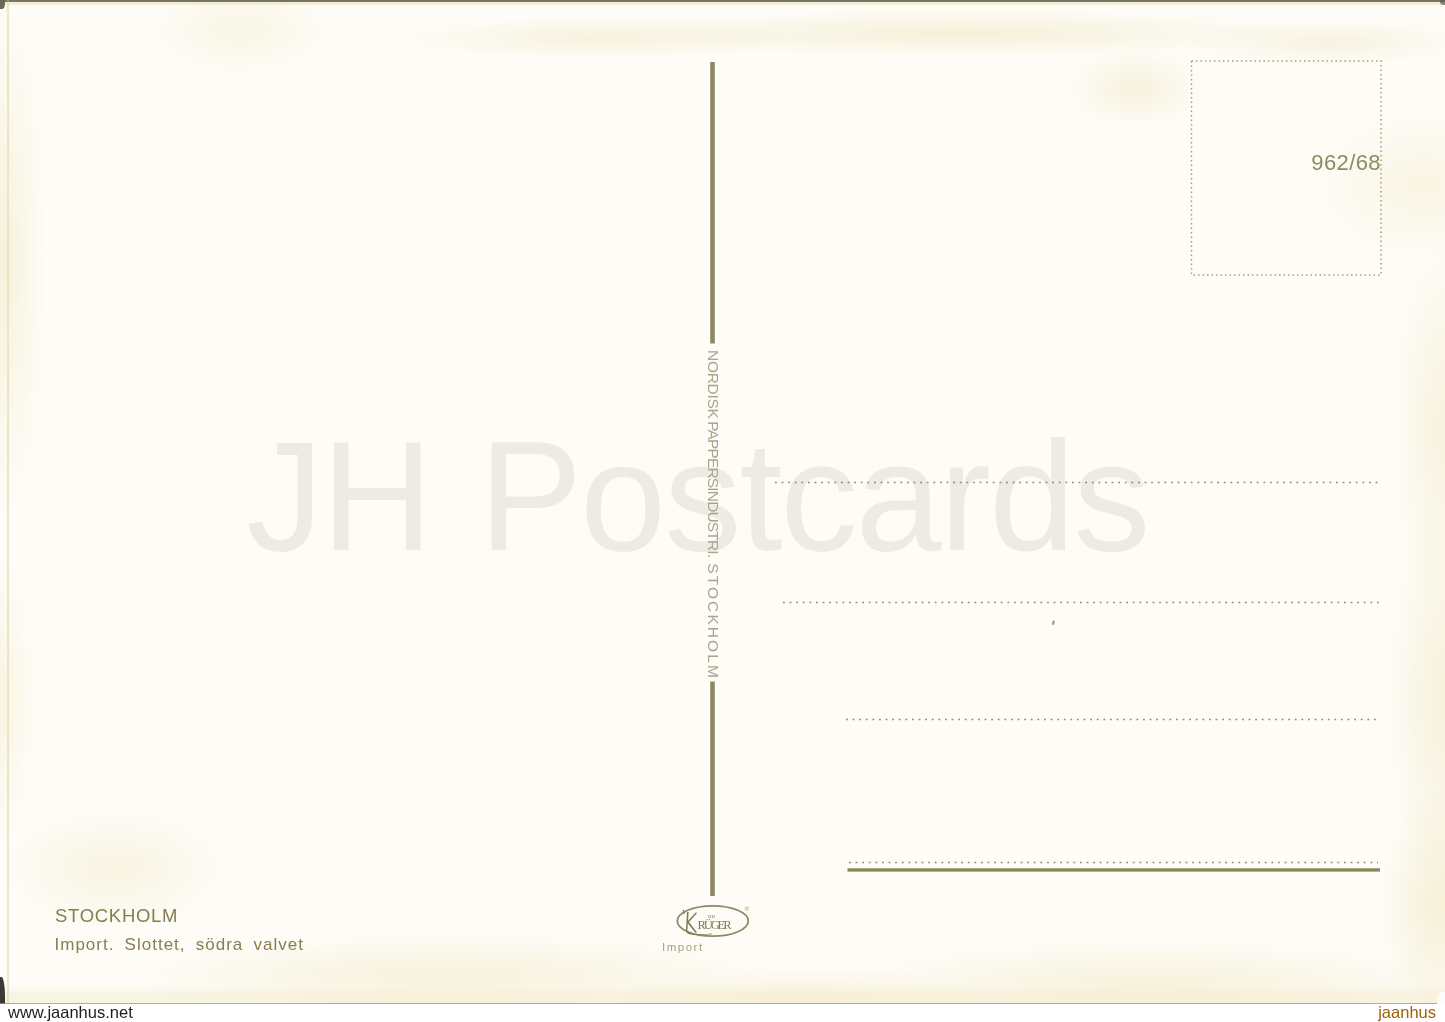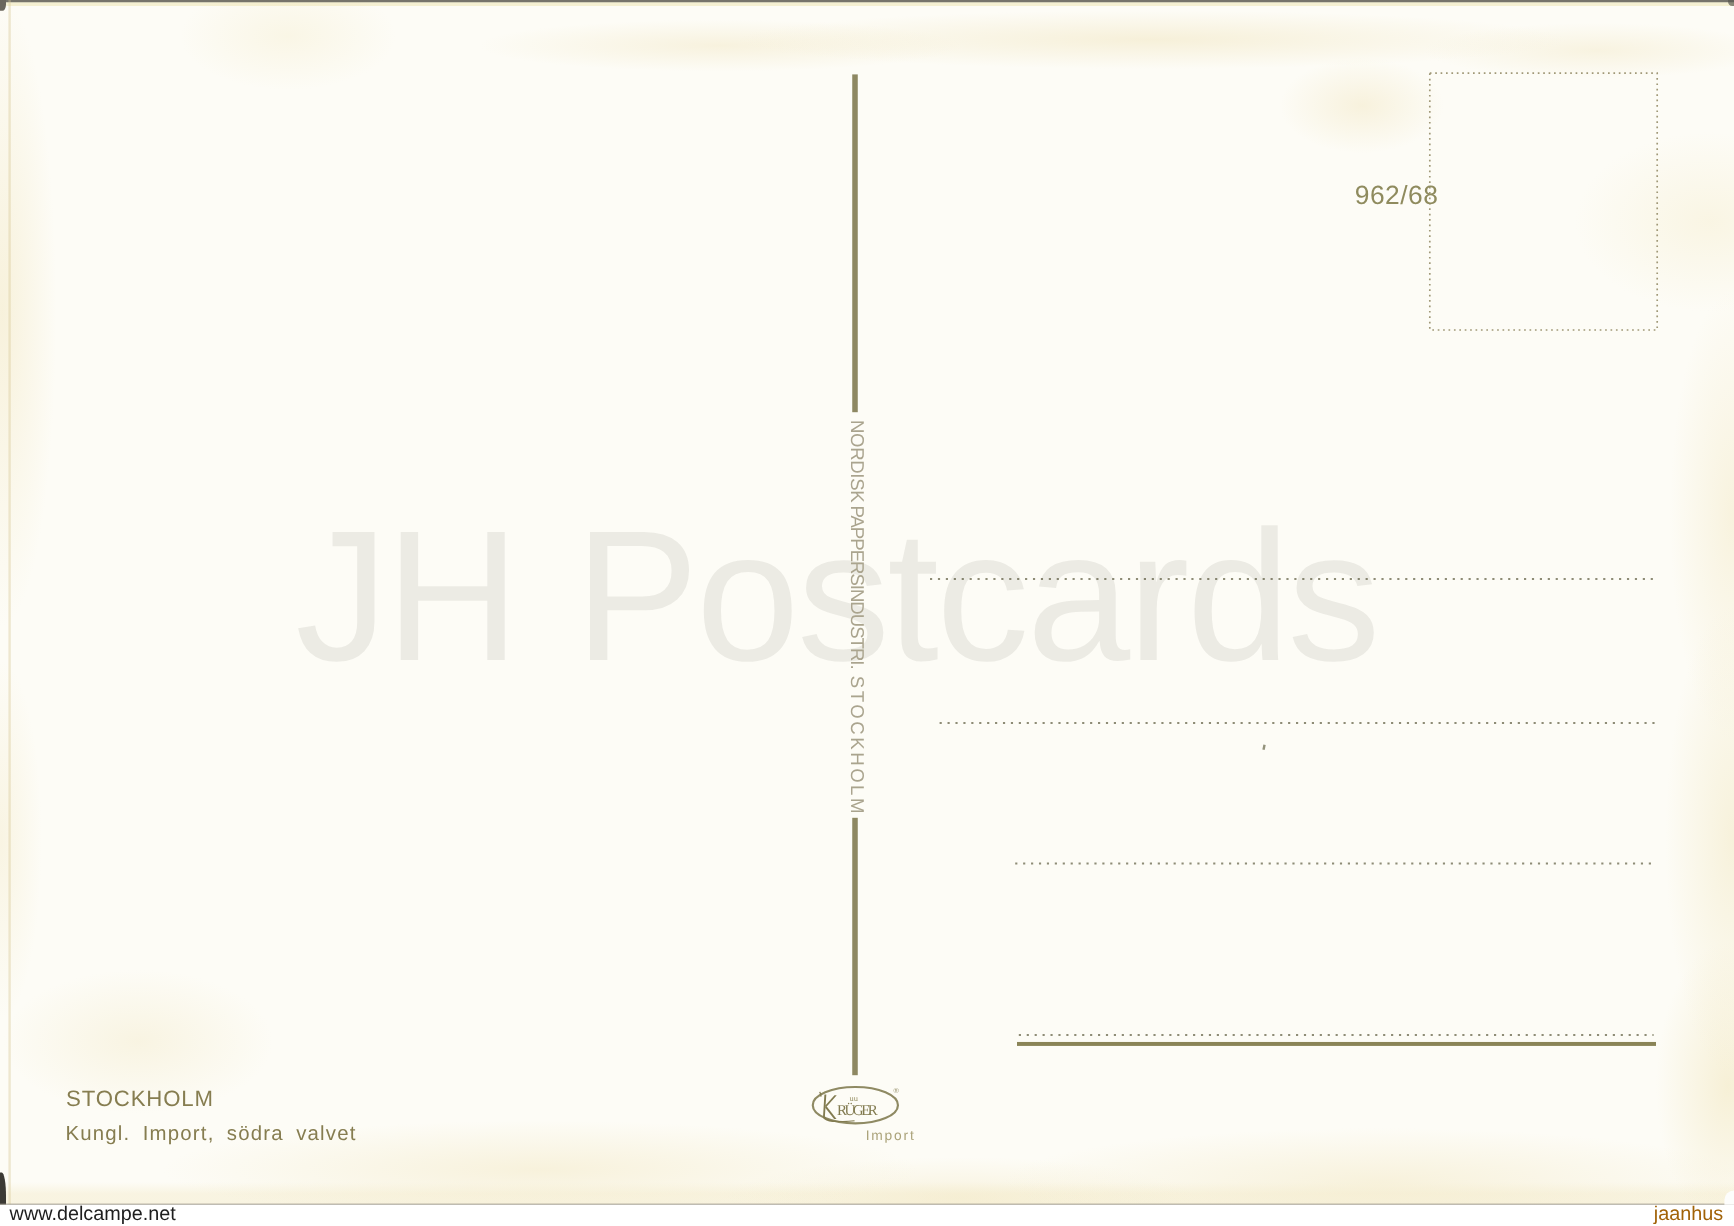--- a/index.html
+++ b/index.html
@@ -61,21 +61,21 @@
   <line x1="849" y1="862.5" x2="1378" y2="862.5" stroke="#8e8c76" stroke-width="1.7" stroke-dasharray="1.8 4.8"></line>
 
   <rect x="847.5" y="868.3" width="532.5" height="3.3" fill="#8a8457"></rect>
 
   <rect x="1052.5" y="620.5" width="2" height="4.2" fill="#94937c" transform="rotate(12 1053 622)"></rect>
 </svg>
 
 <div class="abs" style="left:246px;top:408px;width:1010px;height:210px;
   font-size:155px;font-weight:normal;color:rgba(44,44,36,0.082);letter-spacing:-2.2px;word-spacing:7px;white-space:nowrap;">JH Postcards</div>
 
-<div class="abs" style="left:1129px;top:150px;width:190px;text-align:left;
+<div class="abs" style="left:1191px;top:150px;width:190px;text-align:right;
   font-size:22px;color:#8f8b5e;letter-spacing:0.4px;">962/68</div>
 
 <div class="abs" style="left:712.5px;top:515.2px;width:0;height:0;">
   <div style="position:absolute;transform:translate(-50%,-50%) rotate(90deg);white-space:nowrap;
     font-size:15.5px;color:#aaa48e;letter-spacing:0px;"><span style="letter-spacing:-0.3px;">NORDISK</span><span style="display:inline-block;width:2.7px;"></span><span style="letter-spacing:-0.85px;">PAPPERSINDUSTRI.</span><span style="display:inline-block;width:6px;"></span><span style="letter-spacing:2.1px;">STOCKHOLM</span></div>
 </div>
 
 <svg class="abs" style="left:660px;top:890px;" width="120" height="80" viewBox="0 0 120 80">
 
   <ellipse cx="52.8" cy="31" rx="35.5" ry="15.2" fill="none" stroke="#8f8a63" stroke-width="1.8"></ellipse>
@@ -86,28 +86,28 @@
 
   <path d="M 27.0 22.0 L 28.6 22.0 L 27.4 40.5 Q 29 43.8 37 44.0 Q 45 44.4 52 43.6 L 52.3 44.3 Q 41 45.5 34 44.9 Q 27.5 44.4 25.8 41.4 Z" fill="#827b50"></path>
   <path d="M 35.4 22.8 L 37.3 22.8 L 28.6 32.4 L 27.2 31.8 Z" fill="#827b50"></path>
   <path d="M 28.8 31.8 L 37.1 42.6 L 35.1 42.6 L 27.5 33.0 Z" fill="#827b50"></path>
 
   <text x="37.5" y="38.8" font-family="Liberation Serif" font-size="12.5" fill="#827b50" textLength="34.5" style="letter-spacing:0.5px;">RÜGER</text>
 
   <text x="84.5" y="21" font-size="6" fill="#9a9470">®</text>
 </svg>
 
-<div class="abs" style="left:662px;top:941px;width:101px;text-align:right;
+<div class="abs" style="left:662px;top:941px;width:101px;text-align:left;
   font-size:11.5px;color:#aba37a;letter-spacing:1.5px;">Import</div>
 
 <div class="abs" style="left:55px;top:905px;font-size:18.5px;color:#867d50;letter-spacing:0.7px;">STOCKHOLM</div>
 
-<div class="abs" style="left:54.5px;top:935px;font-size:17px;color:#867d50;letter-spacing:1px;word-spacing:4.5px;">Kungl. Import, södra valvet</div>
+<div class="abs" style="left:54.5px;top:935px;font-size:17px;color:#867d50;letter-spacing:1px;word-spacing:4.5px;">Import. Slottet, södra valvet</div>
 
 <div class="abs" style="left:0;top:1003.4px;width:1445px;height:1.6px;background:rgba(150,146,132,0.75);"></div>
 
 <div class="abs" style="left:1437px;top:992px;width:8px;height:12px;background:#fdfdfc;border-radius:9px 0 0 0;"></div>
 
 <div class="abs" style="left:0;top:1004px;width:1445px;height:18px;background:#ffffff;"></div>
 
-<div class="abs" style="left:8px;top:1003px;font-size:16.5px;color:#1e1e1e;">www.delcampe.net</div>
+<div class="abs" style="left:8px;top:1003px;font-size:16.5px;color:#1e1e1e;">www.jaanhus.net</div>
 
 <div class="abs" style="right:9px;top:1003px;font-size:16.5px;color:#a16207;">jaanhus</div>
 
 </body></html>

